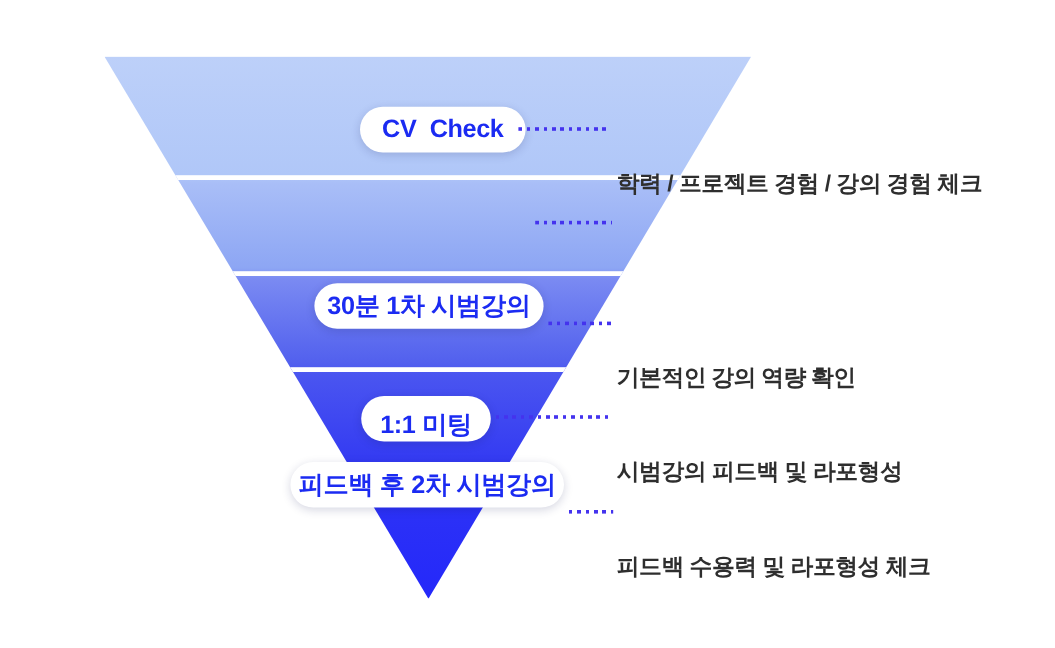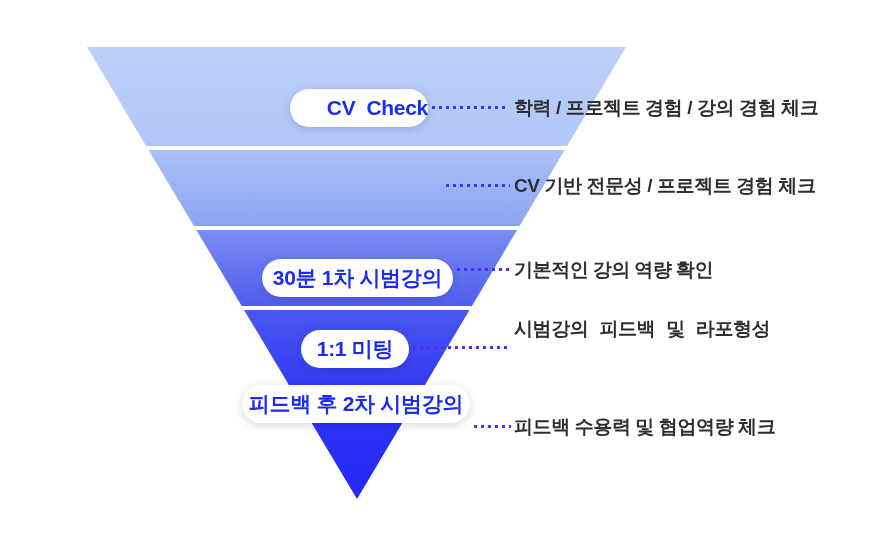--- a/index.html
+++ b/index.html
@@ -72,54 +72,54 @@
   .stage-description {
     position: absolute;
     left: 514px;
     height: 28px;
     line-height: 28px;
     color: #2e2e2e;
     font-size: 19px;
     font-weight: bold;
     white-space: nowrap;
     letter-spacing: -0.4px;
+    margin-top: 46px;
   }
 </style>
 </head>
 <body>
 
 <div class="canvas">
 
   <div class="funnel-triangle">
     <div class="band-separator" style="top: 99px;"></div>
     <div class="band-separator" style="top: 179px;"></div>
     <div class="band-separator" style="top: 259px;"></div>
     <div class="band-separator" style="top: 339px;"></div>
   </div>
 
-  <div class="stage-pill" style="left: 290px; top: 89px; width: 138px; justify-content: flex-end;">
+  <div class="stage-pill" style="left: 300px; top: 89px; width: 138px;">
     <span class="stage-label">CV  Check</span>
   </div>
   <div class="dotted-connector" style="left: 432px; top: 106px; width: 76px;"></div>
   <div class="stage-description" style="top: 94px;">학력 / 프로젝트 경험 / 강의 경험 체크</div>
 
   <div class="dotted-connector" style="left: 446px; top: 184px; width: 64px;"></div>
-  <div class="stage-description" style="top: 172px;">CV 기반 전문성 / 프로젝트 경험 체크</div>
 
-  <div class="stage-pill" style="left: 262px; top: 259px; width: 191px;">
+  <div class="stage-pill" style="left: 262px; top: 236px; width: 191px;">
     <span class="stage-label">30분 1차 시범강의</span>
   </div>
   <div class="dotted-connector" style="left: 457px; top: 268px; width: 54px;"></div>
   <div class="stage-description" style="top: 256px; font-family: Liberation Serif, serif;">기본적인 강의 역량 확인</div>
 
-  <div class="stage-pill" style="left: 301px; top: 330px; width: 108px;">
+  <div class="stage-pill" style="left: 301px; top: 330px; width: 108px; align-items: flex-end;">
     <span class="stage-label">1:1 미팅</span>
   </div>
   <div class="dotted-connector" style="left: 413px; top: 346px; width: 96px;"></div>
-  <div class="stage-description" style="top: 316px; font-family: Liberation Mono, monospace;">시범강의 피드백 및 라포형성</div>
+  <div class="stage-description" style="top: 334px;">시범강의 피드백 및 라포형성</div>
 
   <div class="stage-pill" style="left: 242px; top: 385px; width: 228px;">
     <span class="stage-label">피드백 후 2차 시범강의</span>
   </div>
   <div class="dotted-connector" style="left: 474px; top: 425px; width: 37px;"></div>
-  <div class="stage-description" style="top: 413px;">피드백 수용력 및 협업역량 체크</div>
+  <div class="stage-description" style="top: 413px;">피드백 수용력 및 라포형성 체크</div>
 
 </div>
 
 </body></html>

